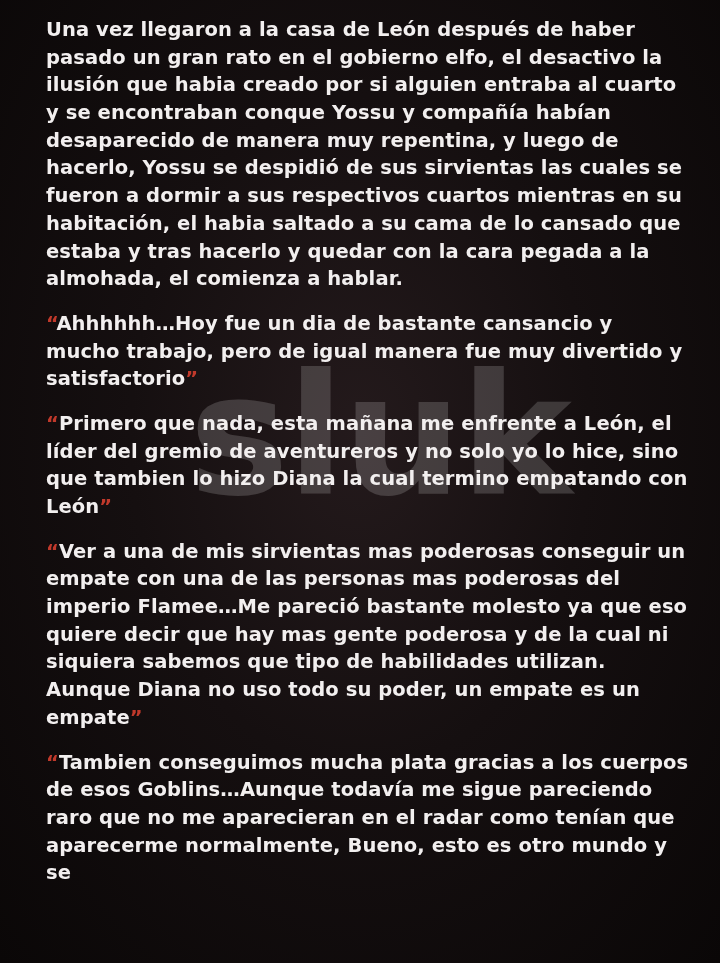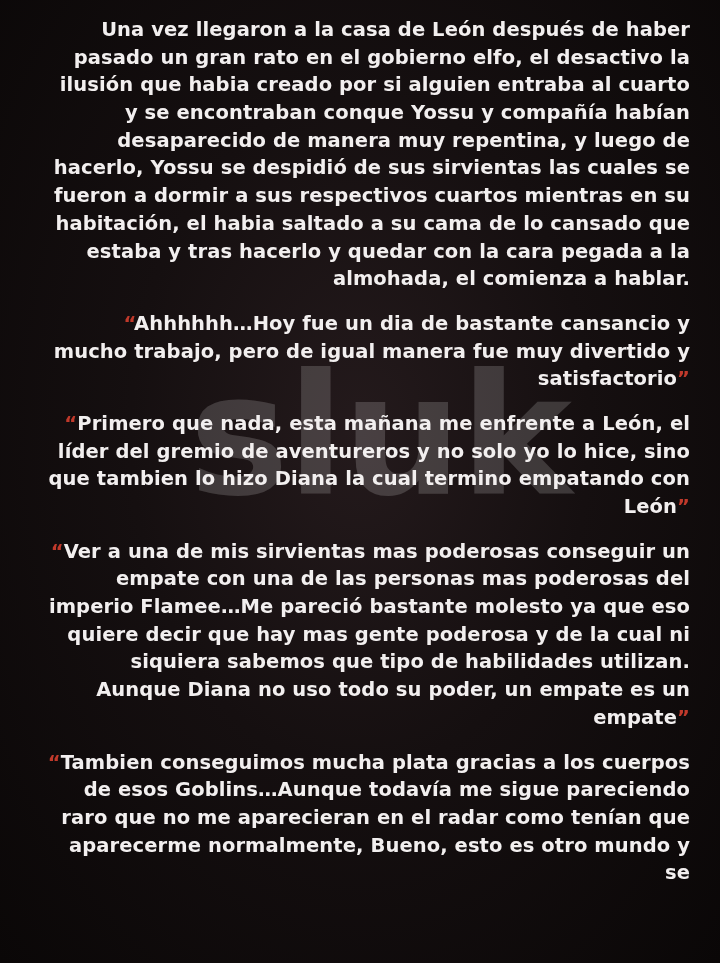--- a/index.html
+++ b/index.html
@@ -51,21 +51,21 @@
     z-index: 3;
     padding: 16px 30px 0 46px;
   }
   p.para {
     margin: 0 0 17px 0;
     color: #f2efef;
     font-size: 19.5px;
     line-height: 1.42;
     font-weight: bold;
     letter-spacing: 0.1px;
-    text-align: right;
+    text-align: left;
   }
   p.para:last-child {
     margin-bottom: 0;
   }
   .q {
     color: #c0392b;
     font-weight: bold;
   }
 </style>
 </head>

